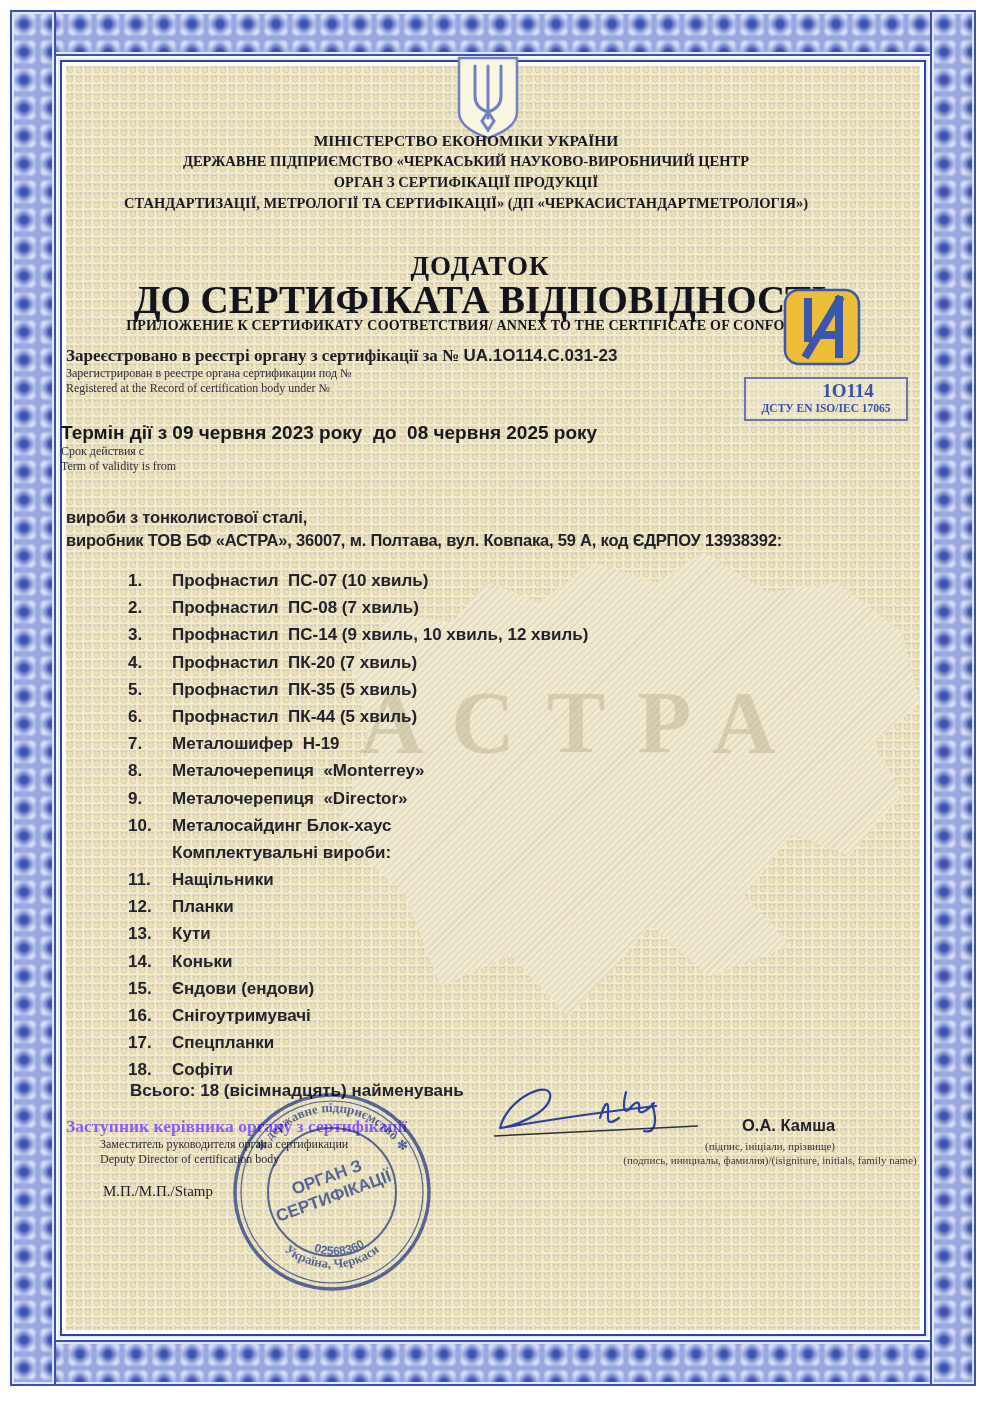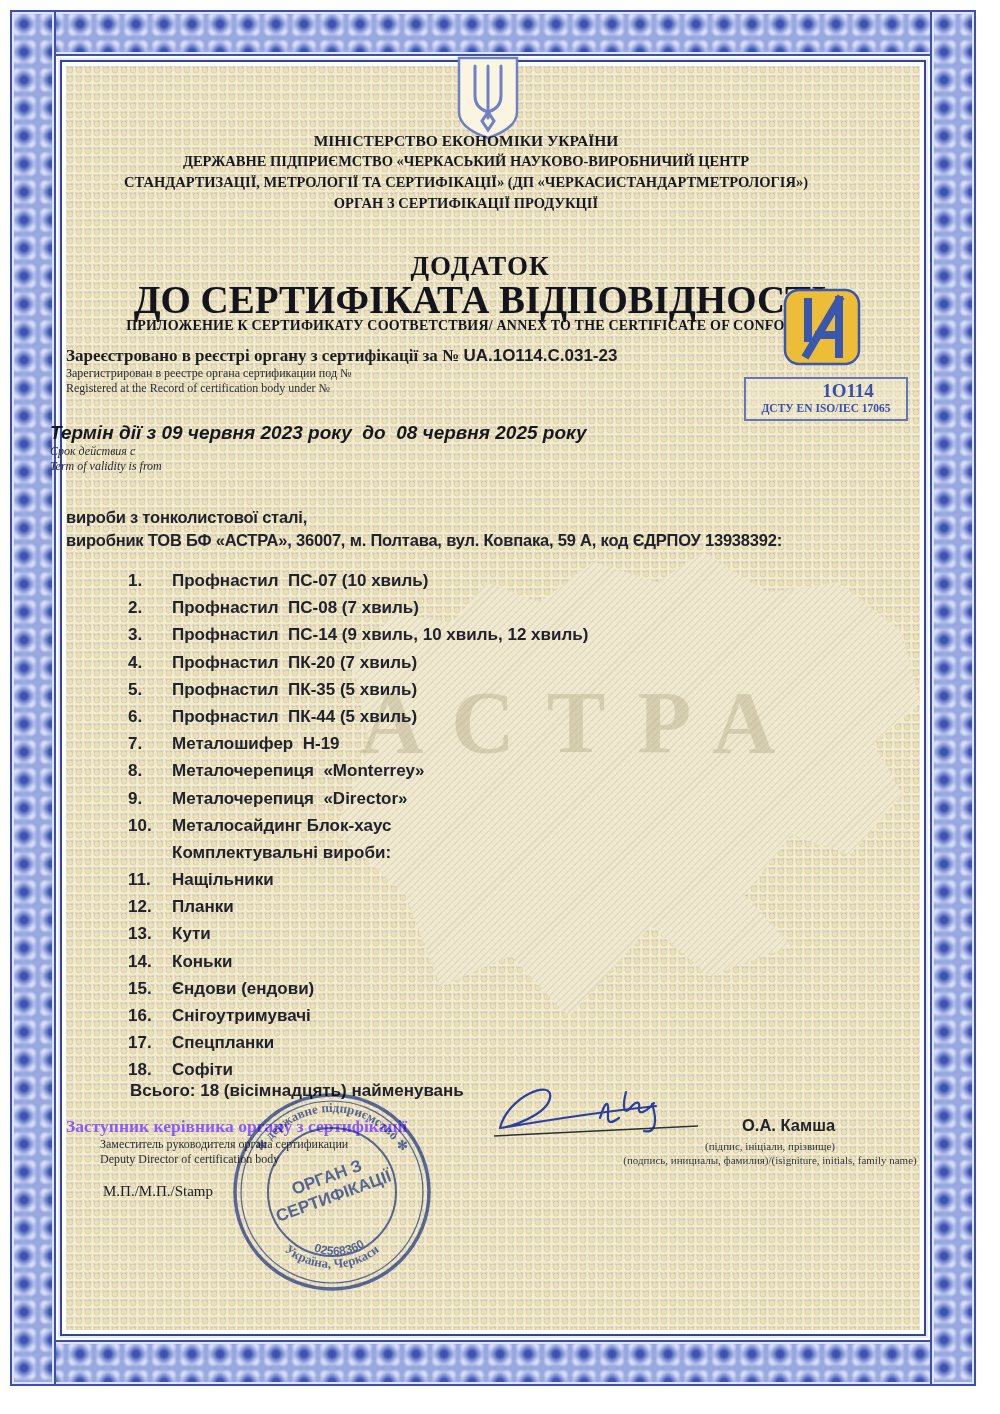--- a/index.html
+++ b/index.html
@@ -55,21 +55,21 @@
   .titleblk{left:80px;width:800px;top:250px;color:#14141e;}
   .titleblk .t1{font-size:27px;line-height:33px;letter-spacing:1px;}
   .titleblk .t2{font-size:39px;line-height:34px;}
   .titleblk .t3{font-size:14px;line-height:18px;letter-spacing:.2px;}
 
   .regblk{left:66px;top:346px;}
   .regblk .r1{font-size:17px;}
   .regblk .r1 .num{font-family:"Liberation Sans",sans-serif;}
   .regblk .rs{font-size:12px;line-height:14.5px;color:#2c2c36;}
 
-  .validblk{left:50px;top:422px;font-style:italic;}
+  .validblk{left:61px;top:422px;}
   .validblk .v1{font-size:19px;white-space:pre;color:#17171f;}
   .validblk .vs{font-size:12px;line-height:14.5px;color:#2c2c36;}
 
   .introblk{left:66px;top:506px;font-size:16.5px;line-height:22.5px;color:#22222c;letter-spacing:-.2px;}
 
   .plist{left:128px;top:571px;width:640px;}
   .prow{display:flex;height:27.2px;align-items:baseline;}
   .pnum{width:44px;font-family:"Liberation Sans",sans-serif;font-weight:bold;font-size:17px;color:#22222c;}
   .ptext{font-family:"Liberation Sans",sans-serif;font-weight:bold;font-size:17px;color:#22222c;white-space:pre;}
 
@@ -120,22 +120,22 @@
       <path d="M33 10 V62"></path>
       <path d="M20 10 V40 Q20 52 33 56"></path>
       <path d="M46 10 V40 Q46 52 33 56"></path>
       <path d="M33 56 L27 65 L33 74 L39 65 Z"></path>
     </g>
   </svg>
 
   <div class="abs center ministry serifB">
     <div class="l1">МІНІСТЕРСТВО ЕКОНОМІКИ УКРАЇНИ</div>
     <div class="ln">ДЕРЖАВНЕ ПІДПРИЄМСТВО «ЧЕРКАСЬКИЙ НАУКОВО-ВИРОБНИЧИЙ ЦЕНТР</div>
+    <div class="ln">ОРГАН З СЕРТИФІКАЦІЇ ПРОДУКЦІЇ</div>
     <div class="ln">СТАНДАРТИЗАЦІЇ, МЕТРОЛОГІЇ ТА СЕРТИФІКАЦІЇ» (ДП «ЧЕРКАСИСТАНДАРТМЕТРОЛОГІЯ»)</div>
-    <div class="ln">ОРГАН З СЕРТИФІКАЦІЇ ПРОДУКЦІЇ</div>
   </div>
 
   <div class="abs center titleblk serifB">
     <div class="t1">ДОДАТОК</div>
     <div class="t2">ДО СЕРТИФІКАТА ВІДПОВІДНОСТІ</div>
     <div class="t3">ПРИЛОЖЕНИЕ К СЕРТИФИКАТУ СООТВЕТСТВИЯ/ ANNEX TO THE CERTIFICATE OF CONFORMITY</div>
   </div>
 
   <svg class="abs na-logo" viewBox="0 0 78 78">
     <rect x="2" y="2" width="74" height="74" rx="14" fill="#eebd38" stroke="#3a57b0" stroke-width="2.5"></rect>

